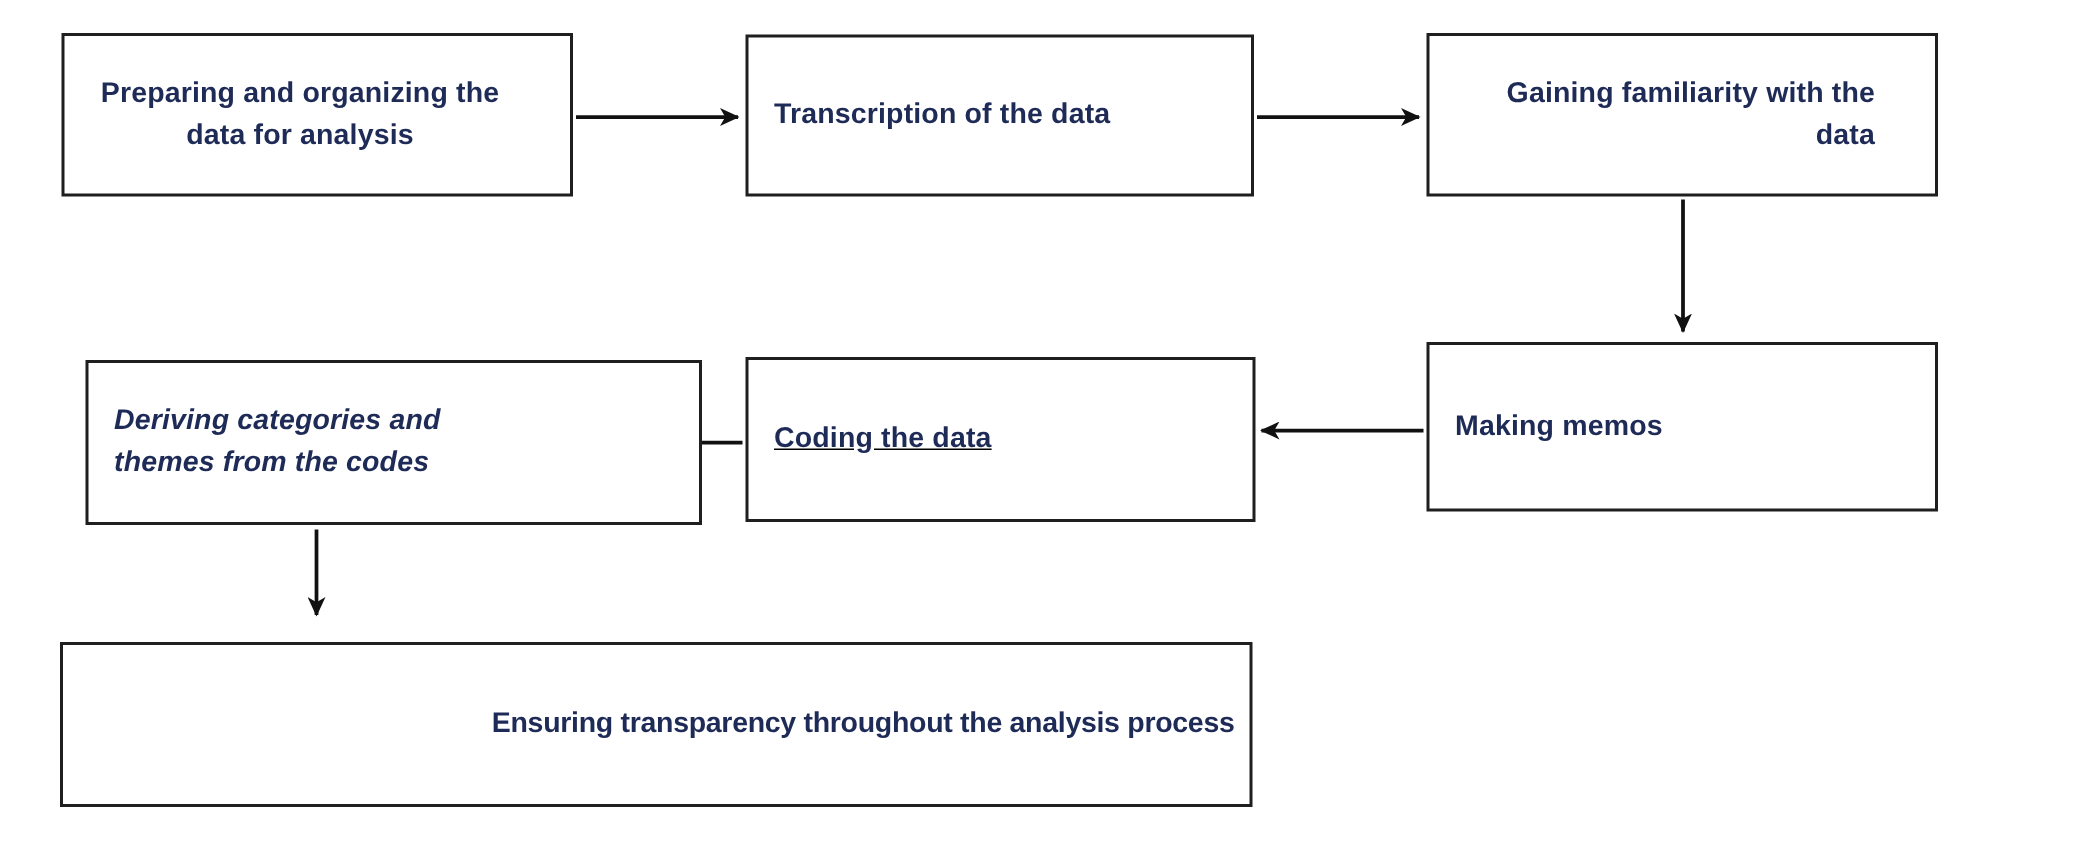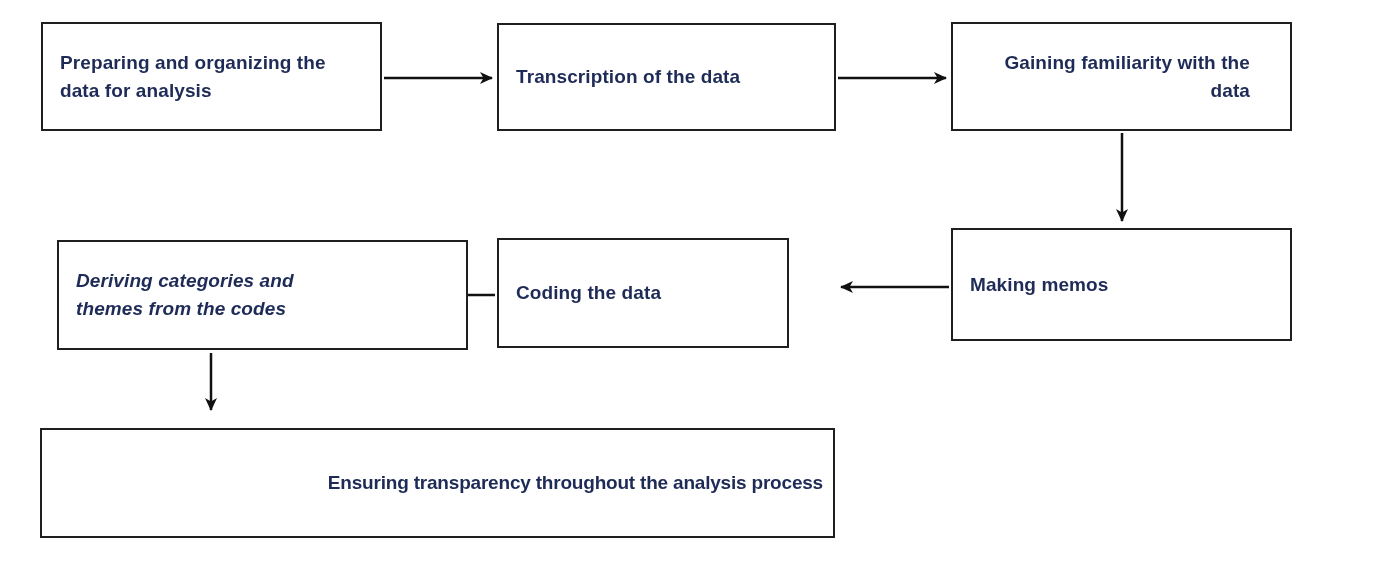--- a/index.html
+++ b/index.html
@@ -41,25 +41,25 @@
     color: #1e2b57;
     letter-spacing: 0.1px;
     max-width: 280px;
     display: inline-block;
   }
   .node-label.wide {
     max-width: 740px;
     letter-spacing: -0.2px;
   }
   
-  #node-preparing     { left: 41px;  top: 22px;  width: 341px; height: 109px; }
+  #node-preparing     { left: 41px;  top: 22px;  width: 341px; height: 109px; text-align: center; }
   #node-transcription { left: 497px; top: 23px;  width: 339px; height: 108px; }
   #node-familiarity   { left: 951px; top: 22px;  width: 341px; height: 109px; text-align: right; }
   #node-memos         { left: 951px; top: 228px; width: 341px; height: 113px; }
-  #node-coding        { left: 497px; top: 238px; width: 292px; height: 110px; }
+  #node-coding        { left: 497px; top: 238px; width: 340px; height: 110px; text-decoration: underline; }
   #node-categories    { left: 57px;  top: 240px; width: 411px; height: 110px; font-style: italic; }
   #node-transparency  { left: 40px;  top: 428px; width: 795px; height: 110px; justify-content: flex-end; }
 </style>
 </head>
 <body>
 
 <div class="canvas">
 
   <svg class="arrows-layer" width="1396" height="574" viewBox="0 0 1396 574" xmlns="http://www.w3.org/2000/svg">
     <defs>

